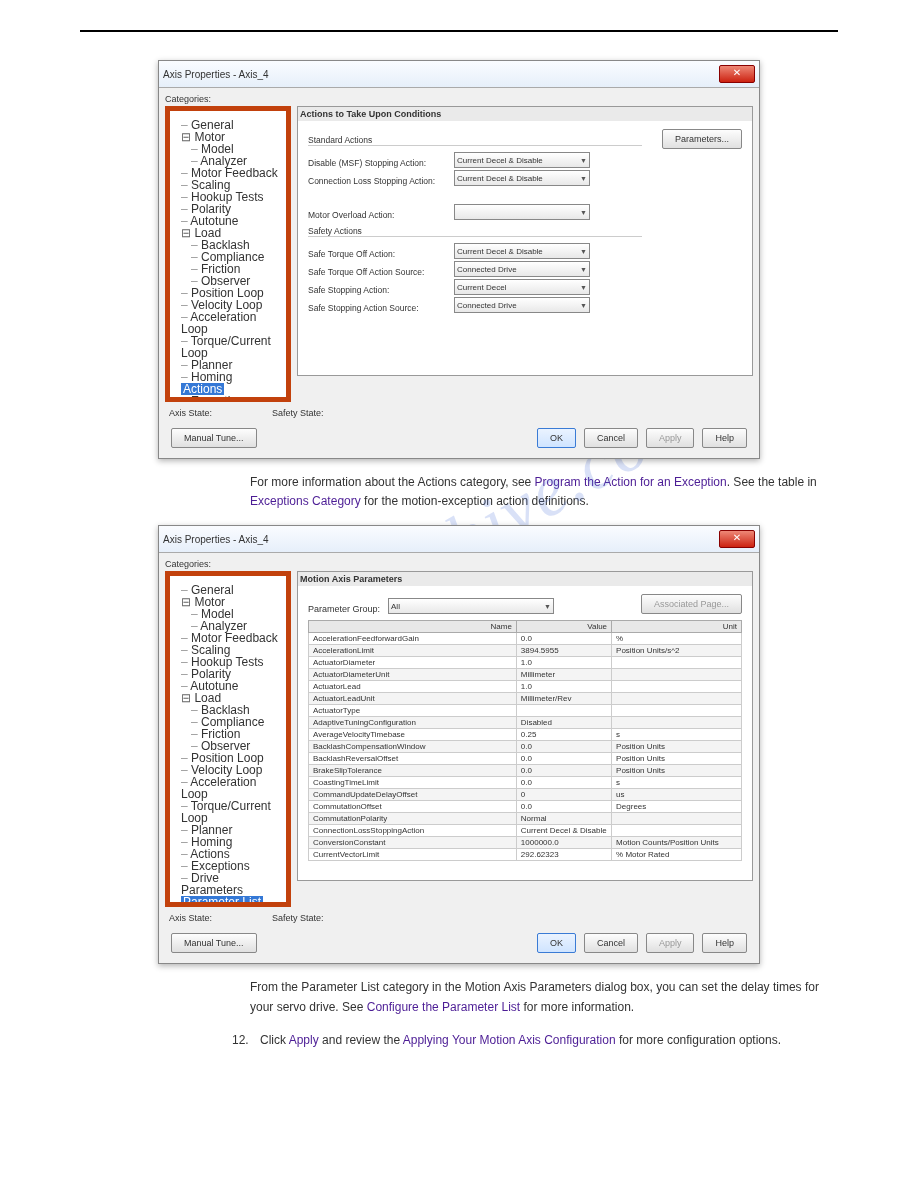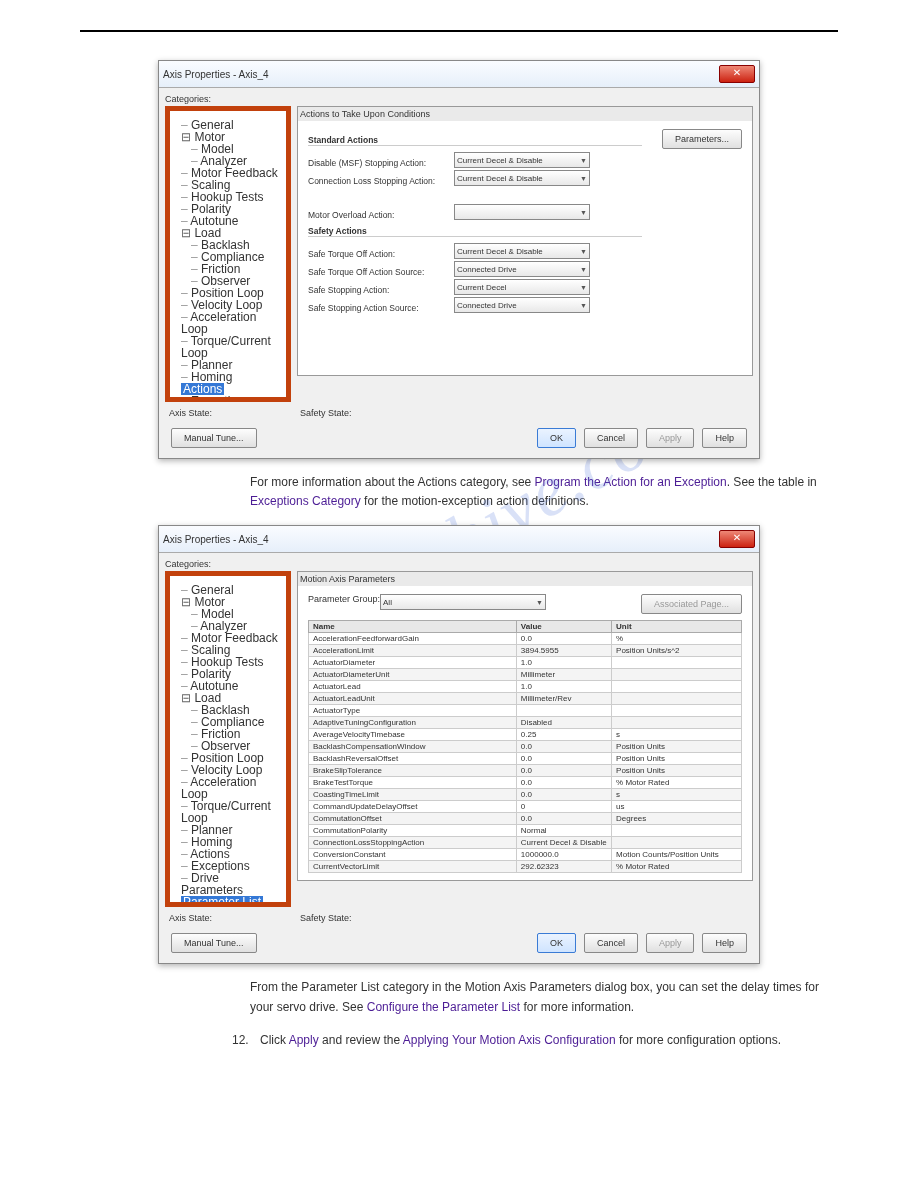--- a/index.html
+++ b/index.html
@@ -16,35 +16,35 @@
 .dlg-body{padding:6px;background:#f0f0f0}
 .cat-label{font-size:9px;margin-bottom:2px}
 .flexrow{display:flex;gap:6px}
 .tree{width:110px;background:#fff;border:5px solid #c2410c;height:270px;overflow:hidden;padding:8px 3px;font-size:12px;line-height:12px}
 .tree .lv1{padding-left:8px}
 .tree .lv2{padding-left:18px}
 .tree .sel{background:#3478d6;color:#fff;display:inline-block;padding:0 2px}
 .tree .node::before{content:"⊟ ";color:#666}
 .tree .leaf::before{content:"– ";color:#999}
 .rpane{flex:1;background:#fff;border:1px solid #999;padding:6px 10px;height:270px;box-sizing:border-box;overflow:hidden}
-.rpane-hdr{font-weight:normal;font-size:9px;background:#eaeaea;padding:2px;margin:-6px -10px 8px -10px}
-.sect-title{font-weight:bold;font-size:8.5px;border-bottom:1px solid #ccc;margin:6px 0}
+.rpane-hdr{font-weight:bold;font-size:9px;background:#eaeaea;padding:2px;margin:-6px -10px 8px -10px}
+.sect-title{font-weight:normal;font-size:8.5px;border-bottom:1px solid #ccc;margin:6px 0}
 .form-row{display:flex;align-items:flex-end;gap:6px;margin:2px 0}
 .form-row .lbl{width:140px;font-size:8.5px}
 .combo{width:130px;height:14px;border:1px solid #888;background:linear-gradient(#fff,#e8e8e8);font-size:8px;padding:0 2px;display:flex;align-items:center;justify-content:space-between}
 .combo::after{content:"▼";color:#555;font-size:7px}
 .btn{height:18px;padding:0 12px;border:1px solid #888;background:linear-gradient(#fdfdfd,#e0e0e0);border-radius:2px;font-size:9px;display:inline-flex;align-items:center}
 .btn.disabled{color:#999}
-.statusrow{display:flex;gap:88px;padding:6px 4px;font-size:9px}
+.statusrow{display:flex;gap:60px;padding:6px 4px;font-size:9px}
 .btnrow{display:flex;gap:8px;padding:4px 6px;}
 .btnrow .spacer{flex:1}
 .okbtn{border:1px solid #3a7bd5;background:linear-gradient(#eaf3ff,#cfe4ff)}
-.param-row{display:flex;align-items:flex-start;margin-bottom:6px}
+.param-row{display:flex;align-items:flex-end;gap:8px;margin-bottom:6px}
 .ptable{border:1px solid #888;font-size:8px;width:100%;border-collapse:collapse}
-.ptable th{background:#e8e8e8;border:1px solid #aaa;padding:1px 4px;text-align:left;font-weight:bold}
+.ptable th{background:#e8e8e8;border:1px solid #aaa;padding:1px 4px;text-align:right;font-weight:normal}
 .ptable td{border:1px solid #ccc;padding:0 4px;height:11px}
 .ptable tr:nth-child(even) td{background:#f4f4f4}
 .ptable td.name{width:48%}
 .ptable td.val{width:22%;}
 .ptable td.unit{width:30%}
 .wm{position:absolute;left:50%;top:50%;transform:translate(-50%,-50%) rotate(-30deg);font-size:72px;color:rgba(80,120,220,.22);font-style:italic;font-family:Georgia,serif;pointer-events:none;white-space:nowrap;letter-spacing:2px}
 </style>
 </head>
 <body>
 
@@ -275,25 +275,20 @@
                   <td class="name">BacklashReversalOffset</td>
                   <td class="val">0.0</td>
                   <td class="unit">Position Units</td>
                 </tr>
                 <tr>
                   <td class="name">BrakeSlipTolerance</td>
                   <td class="val">0.0</td>
                   <td class="unit">Position Units</td>
                 </tr>
                 <tr>
-                  <td class="name">BrakeTestTorque</td>
-                  <td class="val">0.0</td>
-                  <td class="unit">% Motor Rated</td>
-                </tr>
-                <tr>
                   <td class="name">CoastingTimeLimit</td>
                   <td class="val">0.0</td>
                   <td class="unit">s</td>
                 </tr>
                 <tr>
                   <td class="name">CommandUpdateDelayOffset</td>
                   <td class="val">0</td>
                   <td class="unit">us</td>
                 </tr>
                 <tr>

